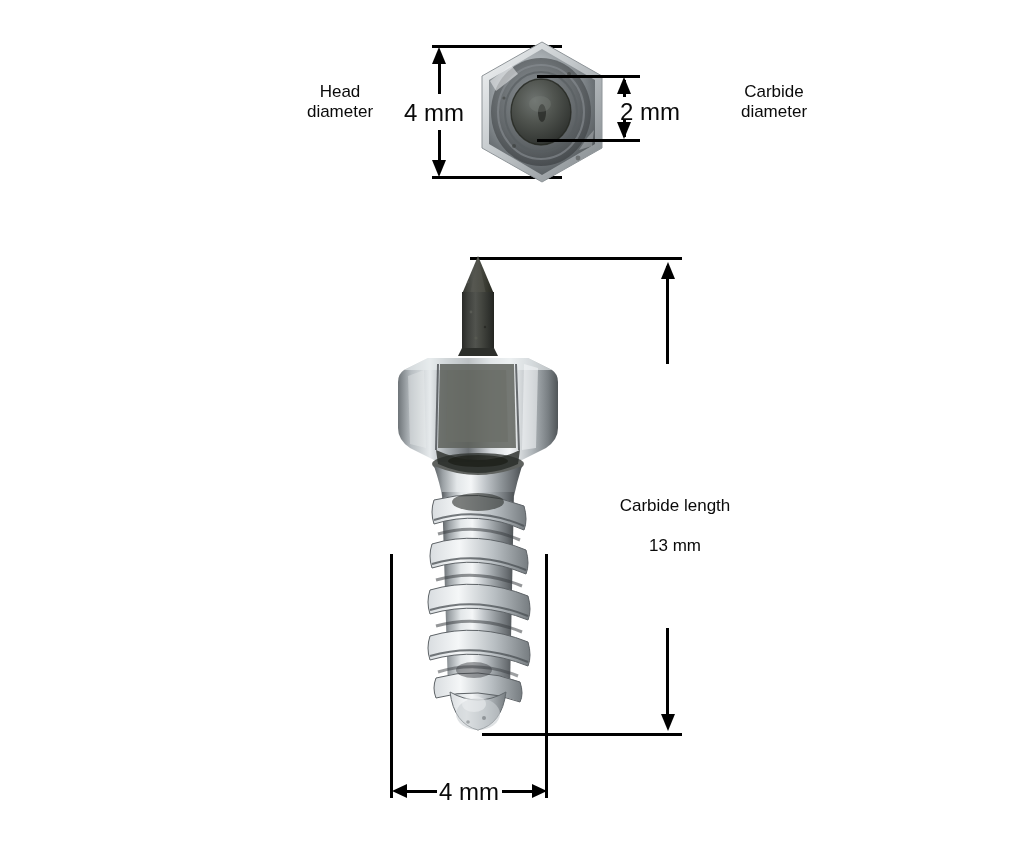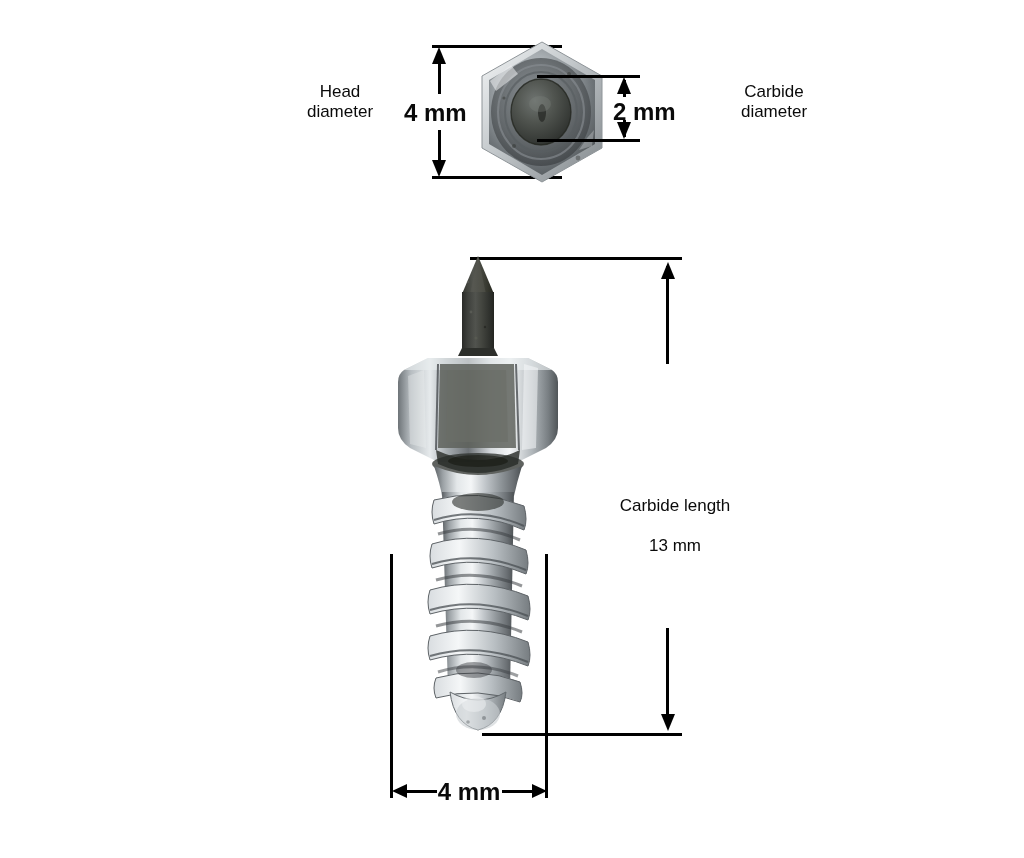--- a/index.html
+++ b/index.html
@@ -24,21 +24,21 @@
   .label {
     position: absolute;
     font-family: "Liberation Sans", sans-serif;
     color: #0a0a0a;
     line-height: 1.18;
     text-align: center;
     white-space: pre-line;
     -webkit-font-smoothing: antialiased;
   }
   .label.big   { font-size: 17px; }
-  .label.dim   { font-size: 24px; font-weight: bold; }
+  .label.dim   { font-size: 24px; }
 
   
   .ext-line {           
     position: absolute;
     background: #000000;
   }
   .dim-line {
     position: absolute;
     background: #000000;
   }
@@ -147,21 +147,21 @@
   </div>
 
   <div class="ext-line" style="left:537px; top:75px; width:103px; height:3px;"></div>
   <div class="ext-line" style="left:537px; top:139px; width:103px; height:3px;"></div>
 
   <div class="dim-line" style="left:623px; top:80px; width:3px; height:17px;"></div>
   <div class="arrowhead arrow-up" style="left:617px; top:77px;"></div>
   <div class="dim-line" style="left:623px; top:120px; width:3px; height:17px;"></div>
   <div class="arrowhead arrow-down" style="left:617px; top:122px;"></div>
 
-  <div class="label dim" style="left:613px; top:98px; width:74px; text-align:left;">2 mm</div>
+  <div class="label dim" style="left:613px; top:98px; width:74px; text-align:center;">2 mm</div>
 
   <div class="label big" style="left:692px; top:82px; width:164px;">Carbide
 diameter</div>
 
   <div class="ext-line" style="left:470px; top:257px; width:212px; height:3px;"></div>
 
   <div class="ext-line" style="left:482px; top:733px; width:200px; height:3px;"></div>
 
   <div class="arrowhead arrow-up" style="left:661px; top:262px;"></div>
   <div class="dim-line" style="left:666px; top:266px; width:3px; height:98px;"></div>

